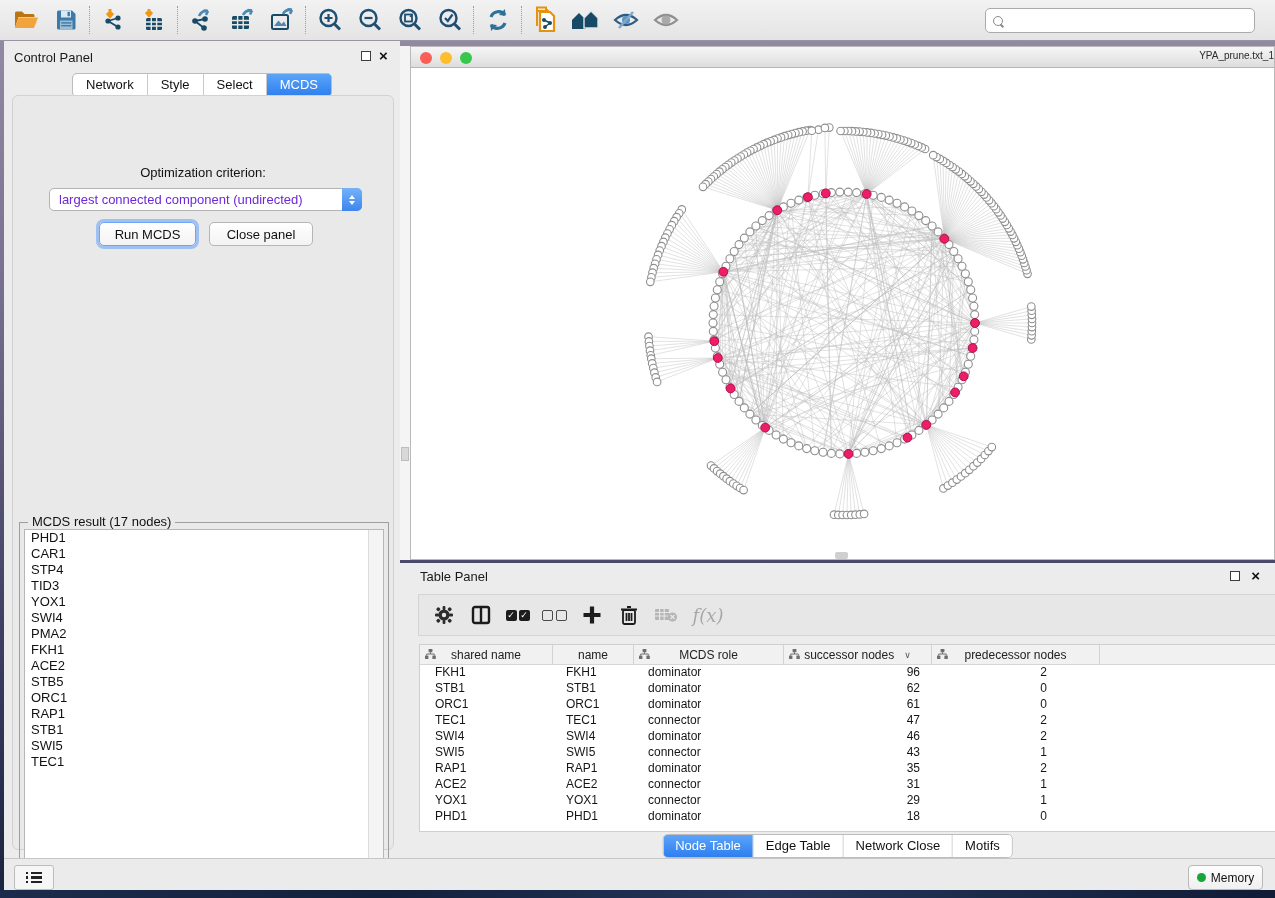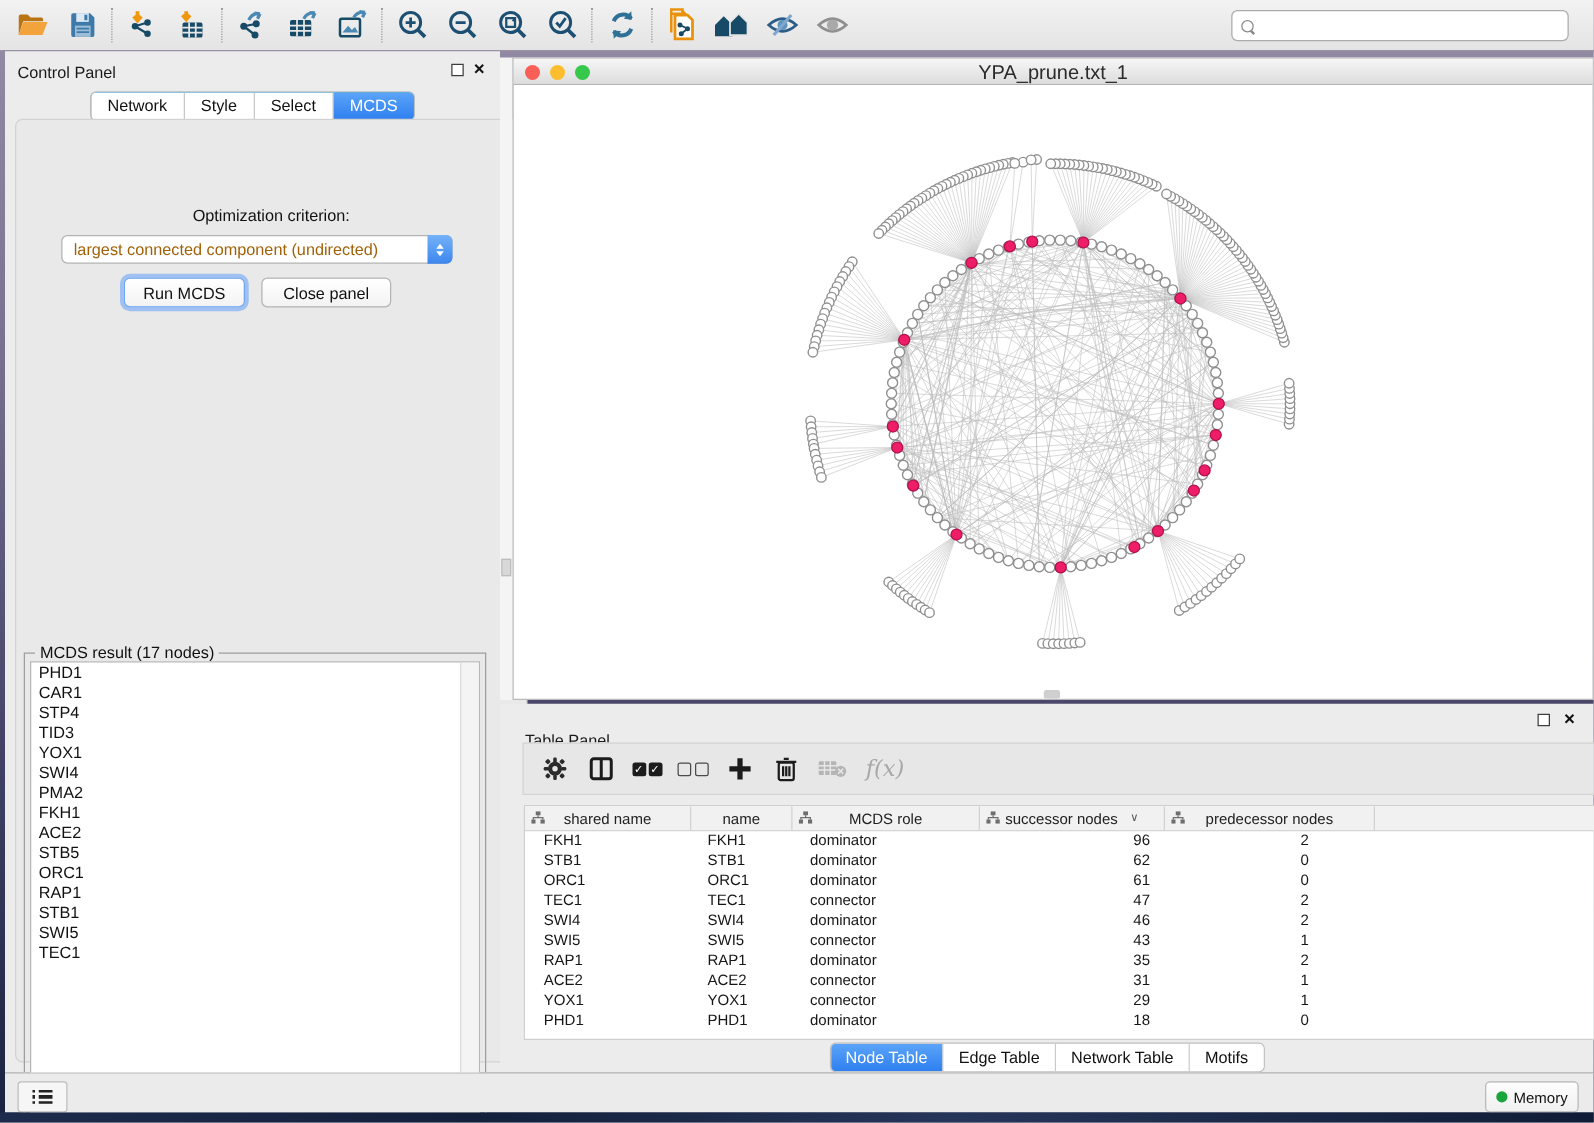--- a/index.html
+++ b/index.html
@@ -27,25 +27,25 @@
   .control-panel{left:4px;top:41px;width:396px;height:817px;background:#ececec;box-sizing:border-box;}
   .cp-title{position:absolute;left:10px;top:9px;font-size:13px;color:#1a1a1a;}
   .float-btn{position:absolute;width:10px;height:10px;border:1.5px solid #3c3c3c;background:#fff;box-sizing:border-box;}
   .close-btn{position:absolute;font-size:15px;font-weight:700;color:#111;line-height:10px;}
   .cp-tabs{position:absolute;left:50%;transform:translateX(-50%);top:32px;display:flex;height:22px;
     border-radius:5px;overflow:hidden;border:1px solid #bdbdbd;background:#0ea5e9;}
   .cp-tab{padding:0 13px;font-size:13px;line-height:22px;color:#111;background:#fff;border-right:1px solid #c9c9c9;}
   .cp-tab:last-child{border-right:none;}
   .cp-tab.sel{background:linear-gradient(#5ba4f8,#2e7ff0);color:#fff;}
   .cp-inner{position:absolute;left:8px;top:54px;width:380px;height:753px;background:#e9e9e9;
-    border:1px solid #d2d2d2;border-radius:6px;padding-left:28px;}
+    border:1px solid #d2d2d2;border-radius:6px;}
   .opt-label{position:absolute;left:0;width:100%;top:69px;text-align:center;font-size:13px;color:#111;}
   .criterion{position:absolute;left:36px;top:92px;width:313px;height:23px;background:#fff;border:1px solid #b3b3b3;
     border-radius:5px;box-sizing:border-box;display:flex;align-items:center;}
-  .criterion .val{flex:1;font-size:13px;padding-left:9px;color:#a16207;white-space:nowrap;overflow:hidden;}
+  .criterion .val{flex:1;font-size:13px;padding-left:9px;color:#6d28d9;white-space:nowrap;overflow:hidden;}
   .stepper{width:20px;height:23px;margin:-1px -1px -1px 0;border-radius:0 5px 5px 0;
     background:linear-gradient(#74b2f8,#3c86ee);display:flex;flex-direction:column;align-items:center;justify-content:center;gap:2px;}
   .stepper i{width:0;height:0;border-left:3.5px solid transparent;border-right:3.5px solid transparent;}
   .stepper .up{border-bottom:4.5px solid #fff;}
   .stepper .dn{border-top:4.5px solid #fff;}
   .cp-btn{position:absolute;top:126px;height:24px;background:linear-gradient(#ffffff,#f3f3f3);
     border:1px solid #b5b5b5;border-radius:5px;font-size:13px;color:#111;display:flex;align-items:center;justify-content:center;box-sizing:border-box;}
   .cp-btn.run{left:86px;width:97px;border-color:#6ea5f5;box-shadow:0 0 0 3px rgba(120,170,245,.65);}
   .cp-btn.closep{left:196px;width:104px;}
   .fieldset{position:absolute;left:6px;top:426px;width:368px;height:371px;border:1px solid #9e9e9e;}
@@ -54,26 +54,26 @@
   .mcds-item{font-size:13px;line-height:16px;padding-left:6px;color:#111;}
   .mcds-scroll{position:absolute;top:0;right:0;width:14px;height:100%;background:#f4f4f4;border-left:1px solid #dcdcdc;}
   
   .v-strip{left:400px;top:46px;width:10px;height:514px;background:#f4f4f4;}
   .v-thumb{position:absolute;left:1px;top:401px;width:8px;height:14px;background:#d8d8d8;border:1px solid #bdbdbd;box-sizing:border-box;}
   
   .net-view{left:410px;top:46px;width:865px;height:514px;background:#fff;border:1px solid #b9b9b9;box-sizing:border-box;}
   .net-titlebar{position:absolute;left:0;top:0;width:100%;height:21px;
     background:linear-gradient(#f6f6f6,#dddddd);border-bottom:1px solid #b5b5b5;box-sizing:border-box;}
   .light{position:absolute;top:4.5px;width:12px;height:12px;border-radius:50%;}
-  .net-title{position:absolute;width:100%;text-align:center;top:3px;font-size:16px;color:#2b2b2b;}
+  .net-title{position:absolute;width:100%;text-align:right;top:3px;font-size:10px;color:#2b2b2b;}
   .net-canvas{position:absolute;left:0;top:21px;width:863px;height:491px;overflow:hidden;}
   .h-thumb{position:absolute;left:424px;top:484px;width:13px;height:7px;background:#cfcfcf;border-radius:2px;}
   
   .table-panel{left:400px;top:563px;width:875px;height:295px;background:#ececec;}
-  .tp-title{position:absolute;left:20px;top:22px;font-size:13px;color:#1a1a1a;}
+  .tp-title{position:absolute;left:20px;top:6px;font-size:13px;color:#1a1a1a;}
   .tp-toolbar{position:absolute;left:18px;top:31px;width:1244px;height:42px;background:#e7e7e7;
     border:1px solid #d4d4d4;display:flex;align-items:center;padding-left:6px;box-sizing:border-box;}
   .tpi{width:37px;height:32px;display:flex;align-items:center;justify-content:center;flex:0 0 auto;}
   .chk{width:11px;height:11px;border-radius:2px;display:inline-flex;align-items:center;justify-content:center;}
   .chk.on{background:#1c1c1c;color:#fff;font-size:9px;}
   .chk.off{border:1.6px solid #4a4a4a;box-sizing:border-box;background:#e7e7e7;}
   .fx{font-family:"DejaVu Serif","Liberation Serif",serif;font-style:italic;font-size:18px;color:#a8a8a8;}
   .tbl{position:absolute;left:19px;top:81px;width:1247px;height:188px;background:#fff;border:1px solid #cfcfcf;box-sizing:border-box;overflow:hidden;}
   .tbl-head{display:flex;height:19px;background:#f1f1f1;border-bottom:1px solid #d6d6d6;}
   .th{position:relative;display:flex;align-items:center;justify-content:center;font-size:12px;color:#222;
@@ -1250,21 +1250,21 @@
           <div class="td">18</div>
           <div class="td">0</div>
         </div>
       </div>
 
   </div>
 
   <div class="tp-tabs">
     <span class="tp-tab sel">Node Table</span>
     <span class="tp-tab">Edge Table</span>
-    <span class="tp-tab">Network Table</span>
+    <span class="tp-tab">Network Close</span>
     <span class="tp-tab">Motifs</span>
   </div>
 </div>
 
 <div class="abs statusbar">
   <div class="list-btn">
     <span class="list-glyph">
         <i></i>
         <i></i>
         <i></i>

